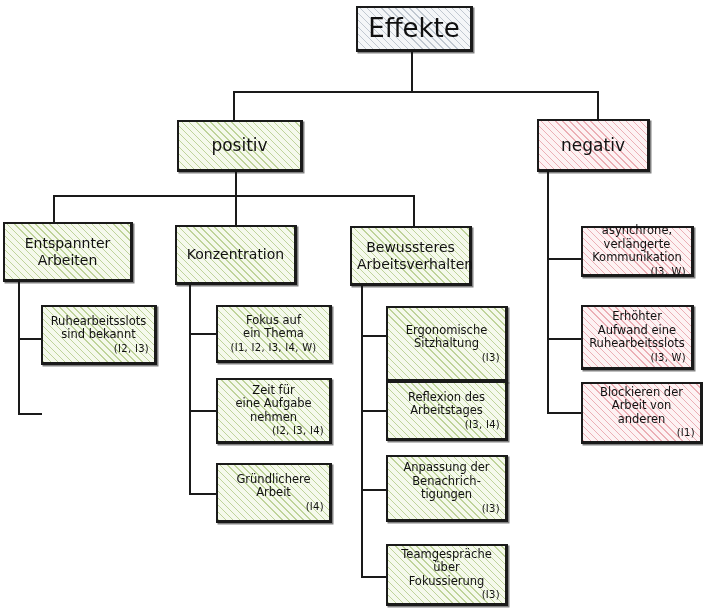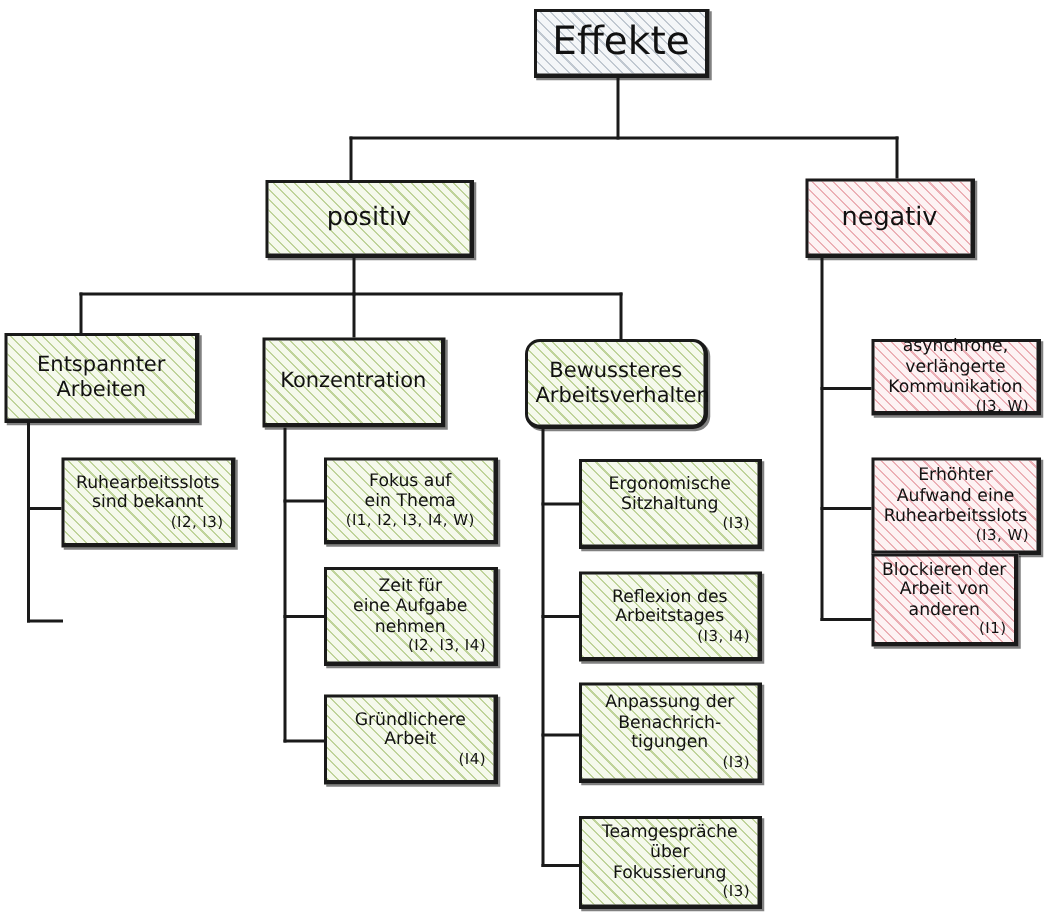--- a/index.html
+++ b/index.html
@@ -106,21 +106,21 @@
       <path d="M548,413 L581,413"></path>
     </g>
   </svg>
 
   <div class="node fill-gray t-root" style="left:356px;top:6px;width:117px;height:46px;">
     <span class="lines">
         <span class="ln">Effekte</span>
       </span>
   </div>
 
-  <div class="node fill-green t-l1" style="left:177px;top:120px;width:139px;height:52px;">
+  <div class="node fill-green t-l1" style="left:177px;top:120px;width:126px;height:52px;">
     <span class="lines">
         <span class="ln">positiv</span>
       </span>
   </div>
 
   <div class="node fill-red t-l1" style="left:537px;top:119px;width:113px;height:53px;">
     <span class="lines">
         <span class="ln">negativ</span>
       </span>
   </div>
@@ -131,21 +131,21 @@
       <span class="ln">Arbeiten</span>
     </span>
   </div>
 
   <div class="node fill-green t-l2" style="left:175px;top:225px;width:122px;height:60px;">
     <span class="lines">
       <span class="ln">Konzentration</span>
     </span>
   </div>
 
-  <div class="node fill-green t-l2" style="left:350px;top:226px;width:122px;height:60px;border-radius:10px;">
+  <div class="node fill-green t-l2" style="left:350px;top:226px;width:122px;height:60px;">
     <span class="lines">
       <span class="ln">Bewussteres</span>
       <span class="ln">Arbeitsverhalten</span>
     </span>
   </div>
 
   <div class="node fill-green t-leaf" style="left:41px;top:305px;width:116px;height:60px;">
     <span class="lines">
       <span class="ln">Ruhearbeitsslots</span>
       <span class="ln">sind bekannt</span>
@@ -172,21 +172,21 @@
   </div>
 
   <div class="node fill-green t-leaf" style="left:216px;top:463px;width:116px;height:60px;">
     <span class="lines">
       <span class="ln">Gründlichere</span>
       <span class="ln">Arbeit</span>
       <span class="tag">(I4)</span>
     </span>
   </div>
 
-  <div class="node fill-green t-leaf" style="left:386px;top:306px;width:122px;height:60px;">
+  <div class="node fill-green t-leaf" style="left:386px;top:306px;width:122px;height:76px;">
     <span class="lines">
       <span class="ln">Ergonomische</span>
       <span class="ln">Sitzhaltung</span>
       <span class="tag">(I3)</span>
     </span>
   </div>
 
   <div class="node fill-green t-leaf" style="left:386px;top:381px;width:122px;height:60px;">
     <span class="lines">
       <span class="ln">Reflexion des</span>
@@ -224,21 +224,21 @@
 
   <div class="node fill-red t-leaf" style="left:581px;top:305px;width:113px;height:65px;">
     <span class="lines">
       <span class="ln">Erhöhter</span>
       <span class="ln">Aufwand eine</span>
       <span class="ln">Ruhearbeitsslots</span>
       <span class="tag">(I3, W)</span>
     </span>
   </div>
 
-  <div class="node fill-red t-leaf" style="left:581px;top:369px;width:98px;height:62px;">
+  <div class="node fill-red t-leaf" style="left:581px;top:382px;width:122px;height:62px;">
     <span class="lines">
       <span class="ln">Blockieren der</span>
       <span class="ln">Arbeit von</span>
       <span class="ln">anderen</span>
       <span class="tag">(I1)</span>
     </span>
   </div>
 
 </div>
 

